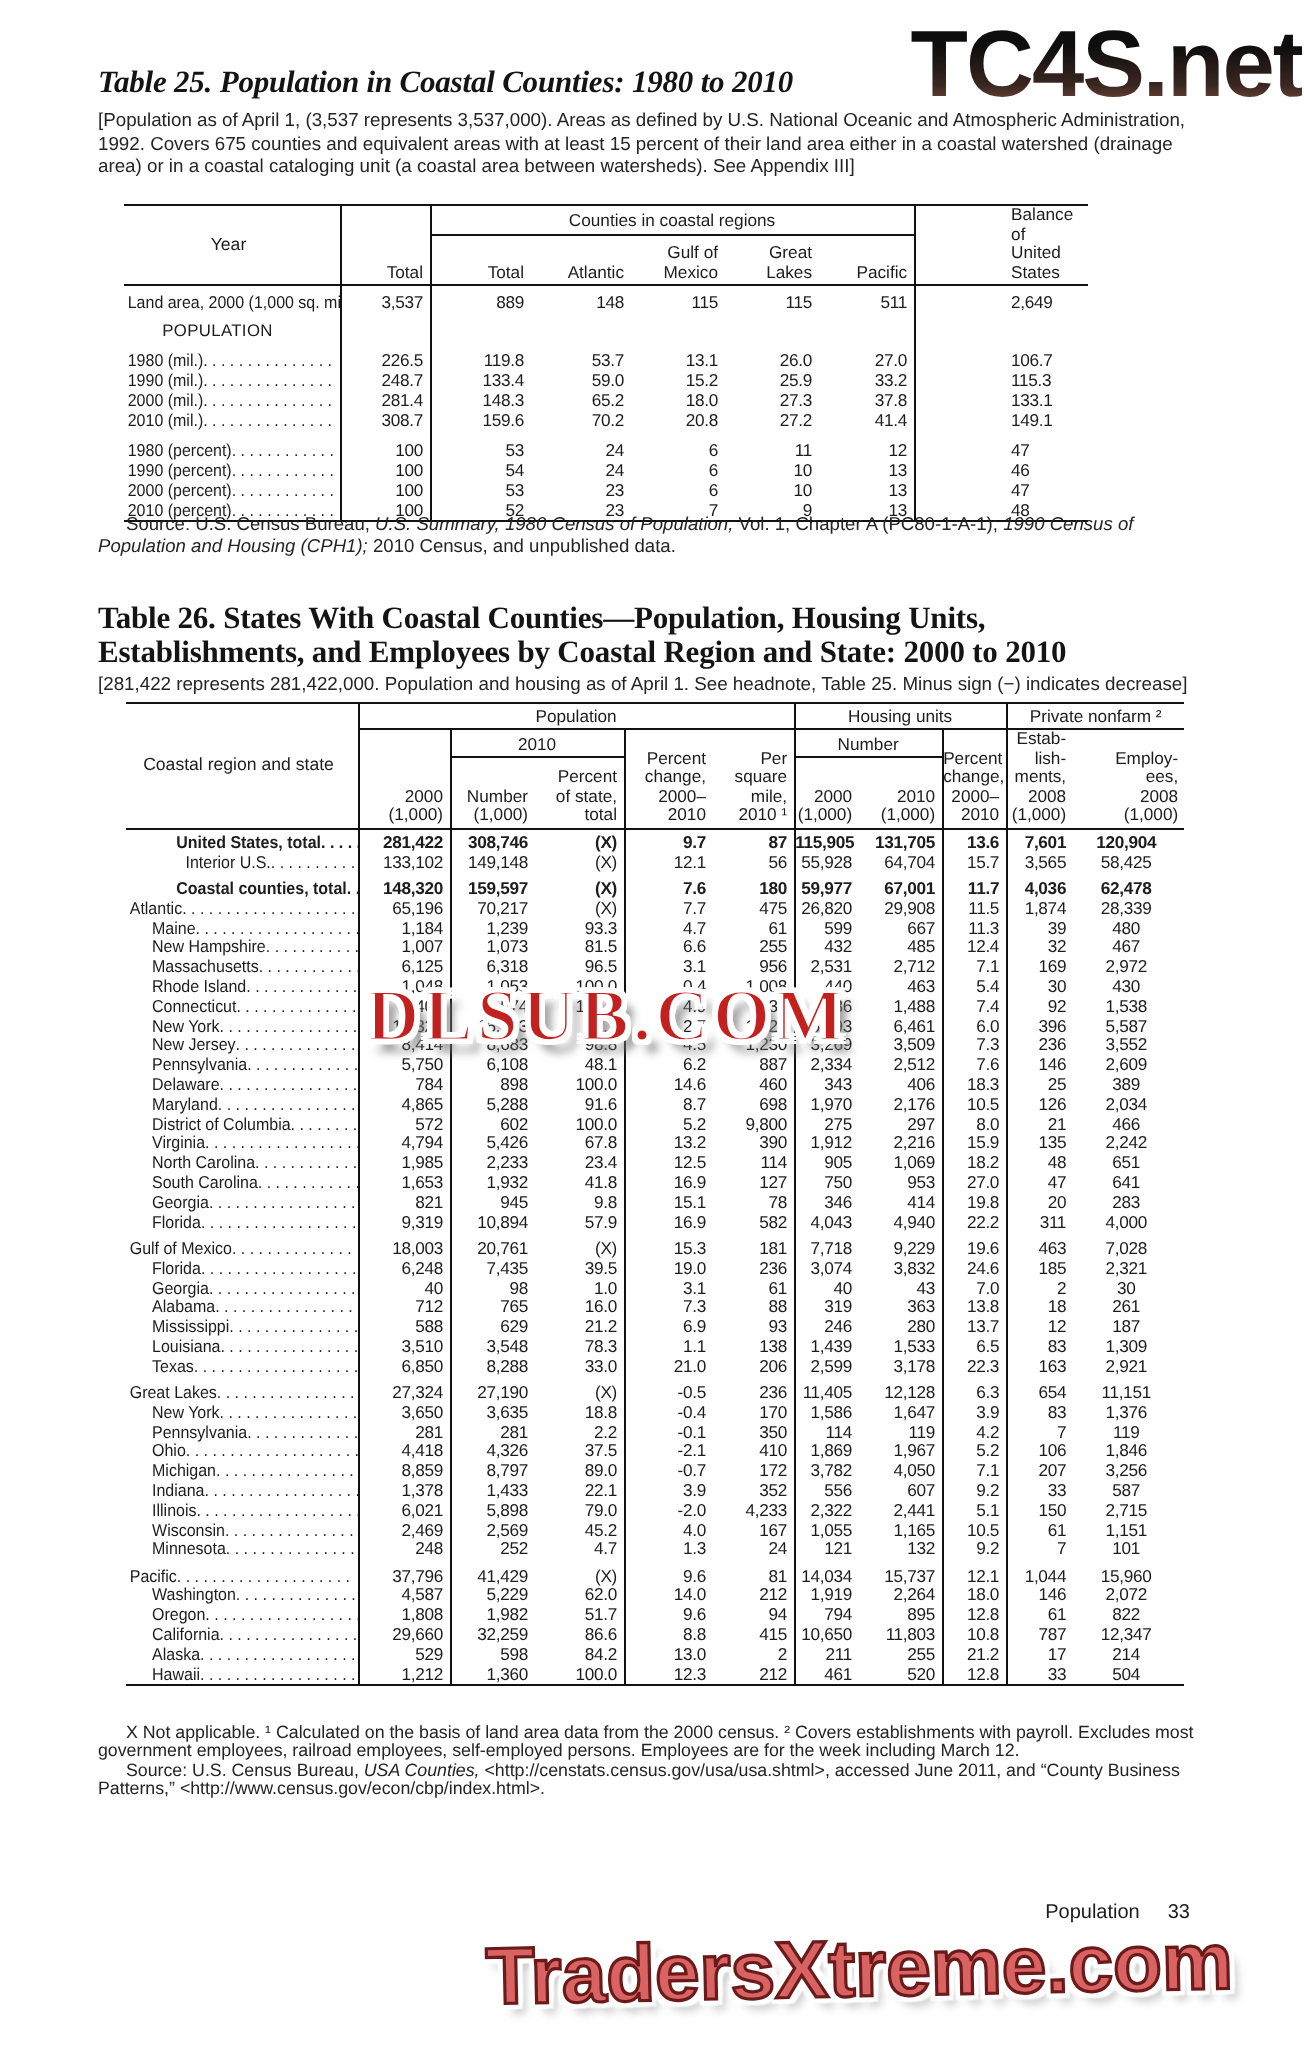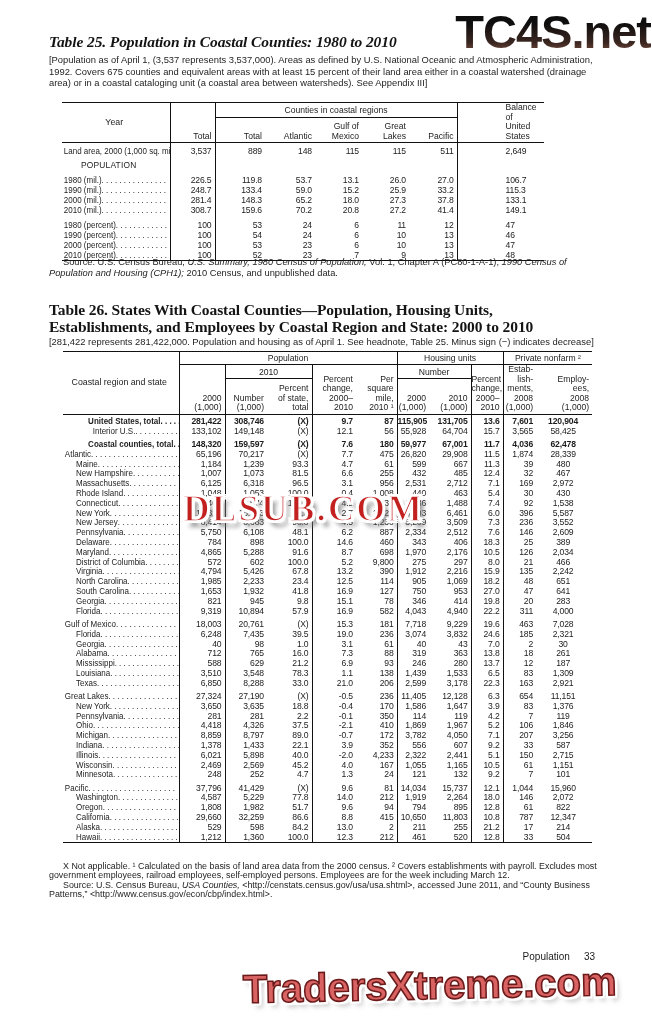--- a/index.html
+++ b/index.html
@@ -917,21 +917,21 @@
         </tr>
         <tr>
           <td class="stub">
             <span class="stub-in" style="padding-left: 14px;">
               <span class="lbl">Illinois</span>
               <span class="leader"></span>
             </span>
           </td>
           <td class="num vl">6,021</td>
           <td class="num vl">5,898</td>
-          <td class="num">40.0</td>
+          <td class="num">79.0</td>
           <td class="num vl">-2.0</td>
           <td class="num">4,233</td>
           <td class="num vl">2,322</td>
           <td class="num">2,441</td>
           <td class="num vl">5.1</td>
           <td class="num vl">150</td>
           <td class="num">2,715</td>
         </tr>
         <tr>
           <td class="stub">
@@ -989,21 +989,21 @@
         </tr>
         <tr>
           <td class="stub">
             <span class="stub-in" style="padding-left: 14px;">
               <span class="lbl">Washington</span>
               <span class="leader"></span>
             </span>
           </td>
           <td class="num vl">4,587</td>
           <td class="num vl">5,229</td>
-          <td class="num">77.8</td>
+          <td class="num">62.0</td>
           <td class="num vl">14.0</td>
           <td class="num">212</td>
           <td class="num vl">1,919</td>
           <td class="num">2,264</td>
           <td class="num vl">18.0</td>
           <td class="num vl">146</td>
           <td class="num">2,072</td>
         </tr>
         <tr>
           <td class="stub">

